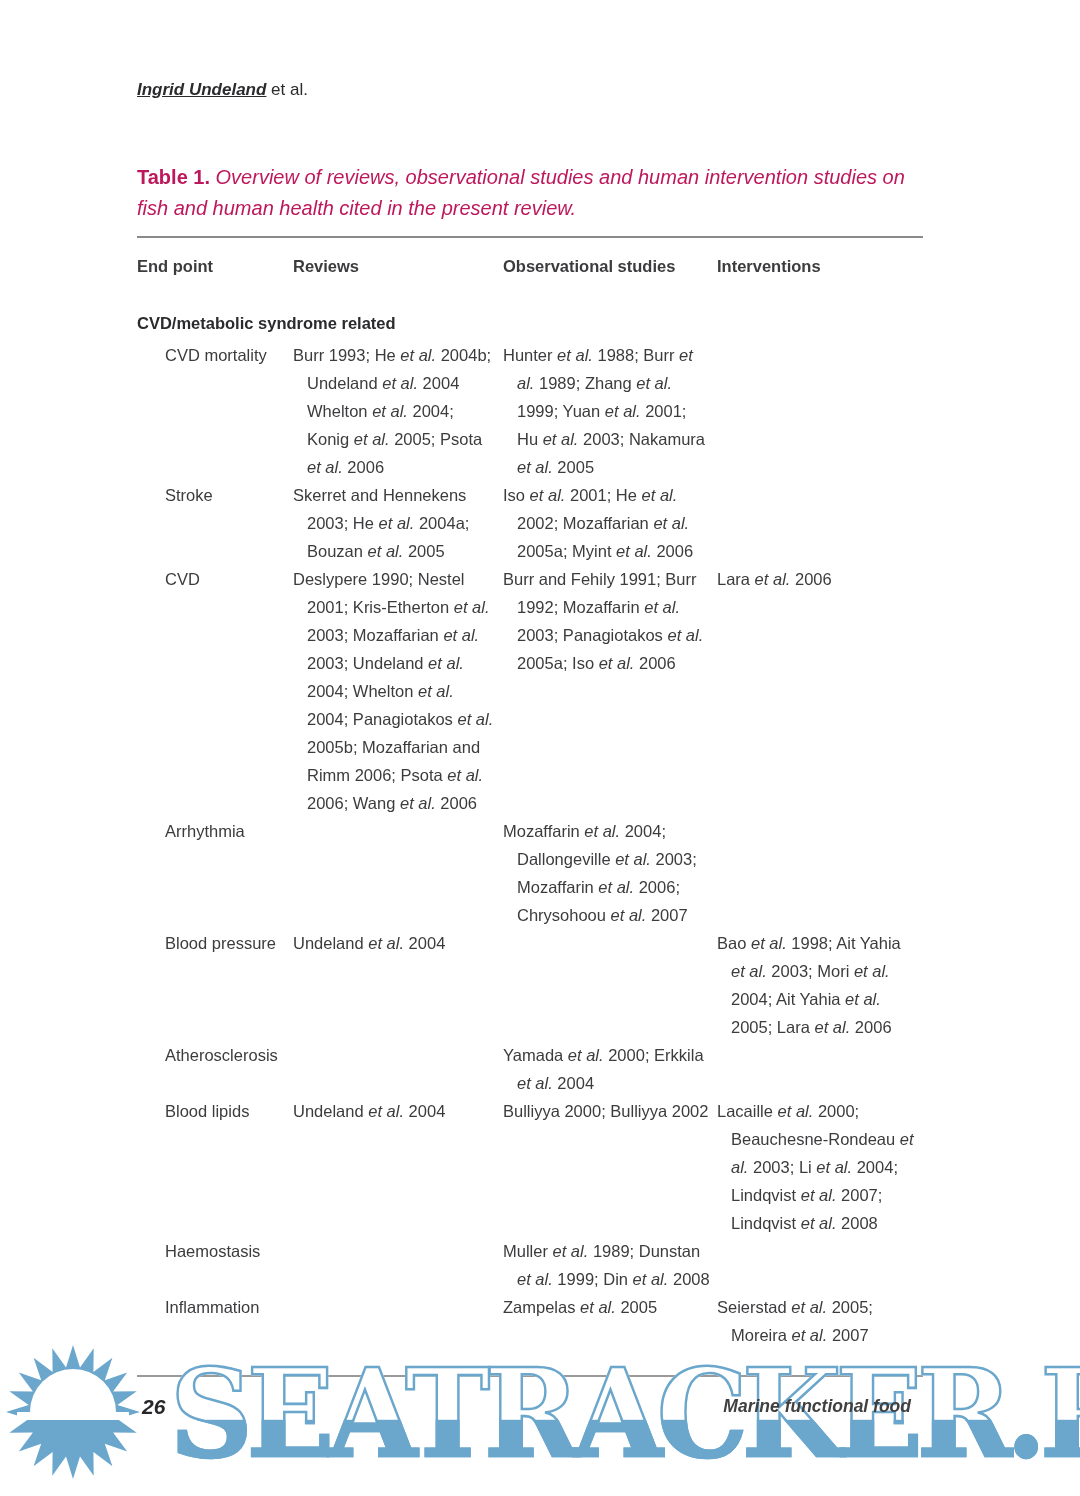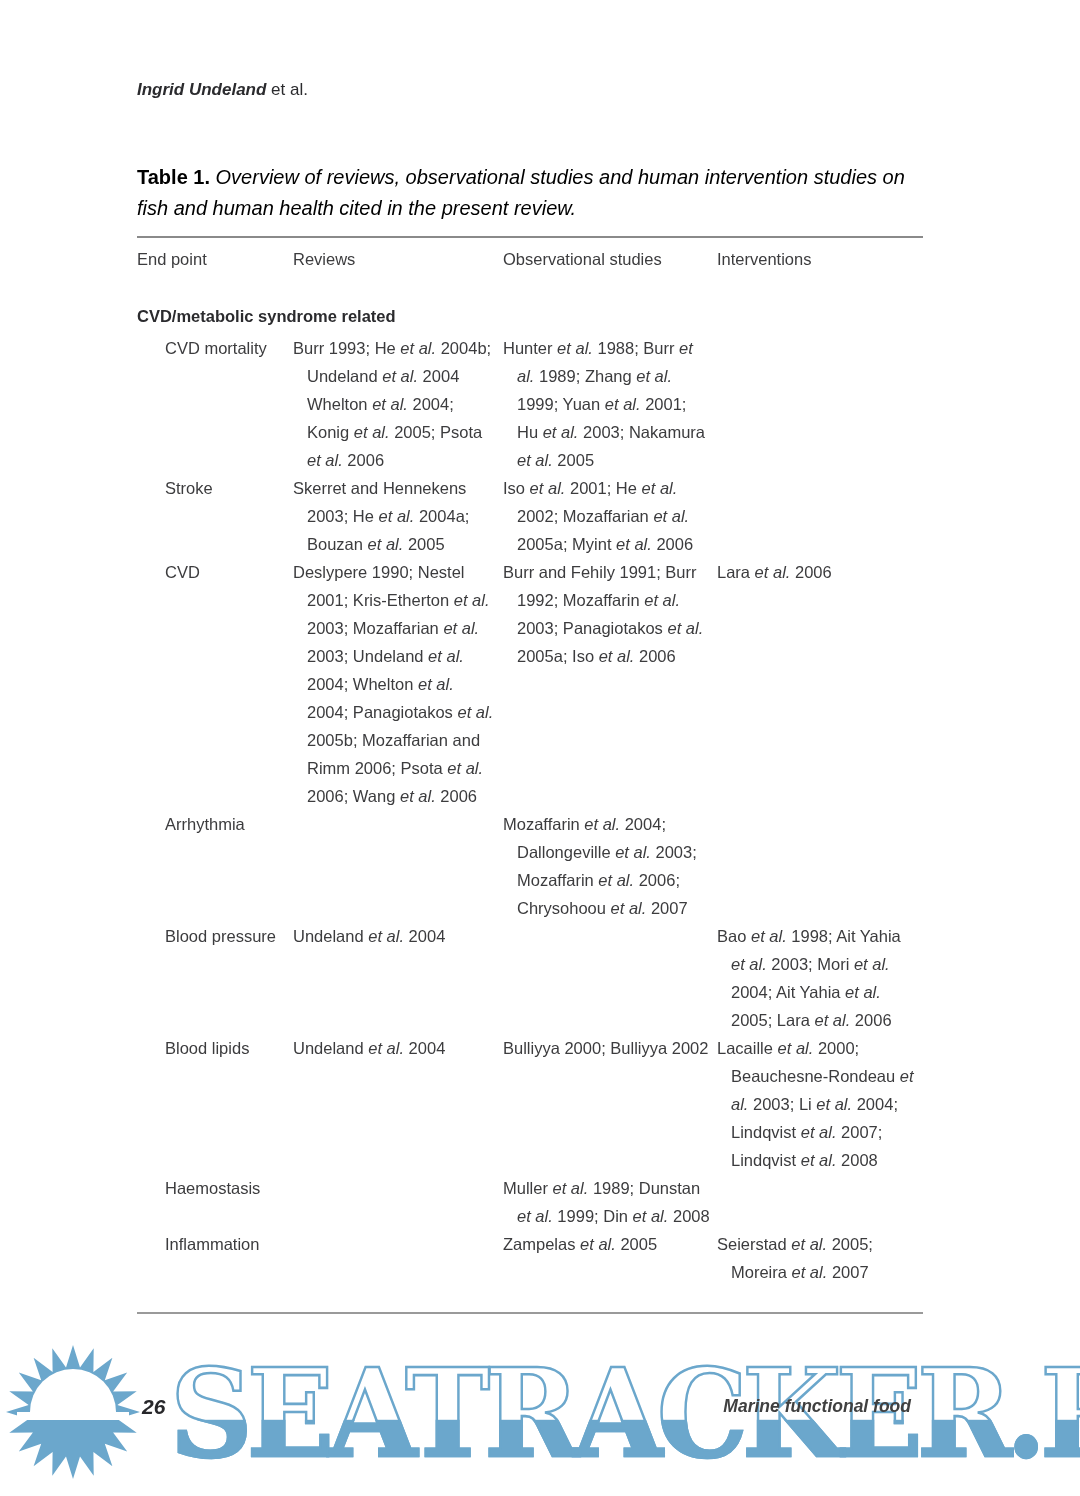--- a/index.html
+++ b/index.html
@@ -15,38 +15,38 @@
     width:1080px;height:1496px;
     background:#ffffff;
     overflow:hidden;
     font-family:"Liberation Sans", sans-serif;
     color:var(--ink);
   }
   .running-head{
     position:absolute;left:137px;top:80px;
     font-size:17px;color:var(--ink-dark);
   }
-  .running-head .author{font-weight:bold;font-style:italic;}
+  .running-head .author{font-weight:bold;font-style:italic;text-decoration:underline;}
   .caption{
     position:absolute;left:137px;top:162px;width:792px;
-    font-size:20px;line-height:31px;color:#000000;
+    font-size:20px;line-height:31px;color:#be185d;
   }
   .caption .cap-label{font-weight:bold;font-style:normal;}
   .caption .cap-text{font-style:italic;}
   .tablewrap{
     position:absolute;left:137px;top:236px;width:786px;
   }
   .toprule{border-top:2px solid var(--rule);}
   .botrule{border-top:2px solid #9a9a9a;margin-top:26px;}
   .trow,.thead{
     display:grid;
     grid-template-columns:156px 210px 214px 206px;
     font-size:16.5px;line-height:28px;
   }
-  .thead{margin-top:7px;}
+  .thead{margin-top:14px;font-weight:bold;}
   .section-row{
     font-weight:bold;font-size:16.5px;line-height:28px;
     margin-top:29px;margin-bottom:4px;color:var(--ink-dark);
   }
   .cell{color:var(--ink);}
   .cell i{font-style:italic;}
   .cell.ep{padding-left:28px;}
   .cell.refs{padding-left:14px;text-indent:-14px;padding-right:6px;}
   .hcell{color:var(--ink);}
   
@@ -116,20 +116,26 @@
         <div class="cell refs">Mozaffarin <i>et al.</i> 2004; Dallongeville <i>et al.</i> 2003; Mozaffarin <i>et al.</i> 2006; Chrysohoou <i>et al.</i> 2007</div>
         <div class="cell refs"></div>
       </div>
       <div class="trow">
         <div class="cell ep">Blood pressure</div>
         <div class="cell refs">Undeland <i>et al.</i> 2004</div>
         <div class="cell refs"></div>
         <div class="cell refs">Bao <i>et al.</i> 1998; Ait Yahia <i>et al.</i> 2003; Mori <i>et al.</i> 2004; Ait Yahia <i>et al.</i> 2005; Lara <i>et al.</i> 2006</div>
       </div>
       <div class="trow">
+        <div class="cell ep">Atherosclerosis</div>
+        <div class="cell refs"></div>
+        <div class="cell refs">Yamada <i>et al.</i> 2000; Erkkila <i>et al.</i> 2004</div>
+        <div class="cell refs"></div>
+      </div>
+      <div class="trow">
         <div class="cell ep">Blood lipids</div>
         <div class="cell refs">Undeland <i>et al.</i> 2004</div>
         <div class="cell refs">Bulliyya 2000; Bulliyya 2002</div>
         <div class="cell refs">Lacaille <i>et al.</i> 2000; Beauchesne-Rondeau <i>et al.</i> 2003; Li <i>et al.</i> 2004; Lindqvist <i>et al.</i> 2007; Lindqvist <i>et al.</i> 2008</div>
       </div>
       <div class="trow">
         <div class="cell ep">Haemostasis</div>
         <div class="cell refs"></div>
         <div class="cell refs">Muller <i>et al.</i> 1989; Dunstan <i>et al.</i> 1999; Din <i>et al.</i> 2008</div>
       </div>

